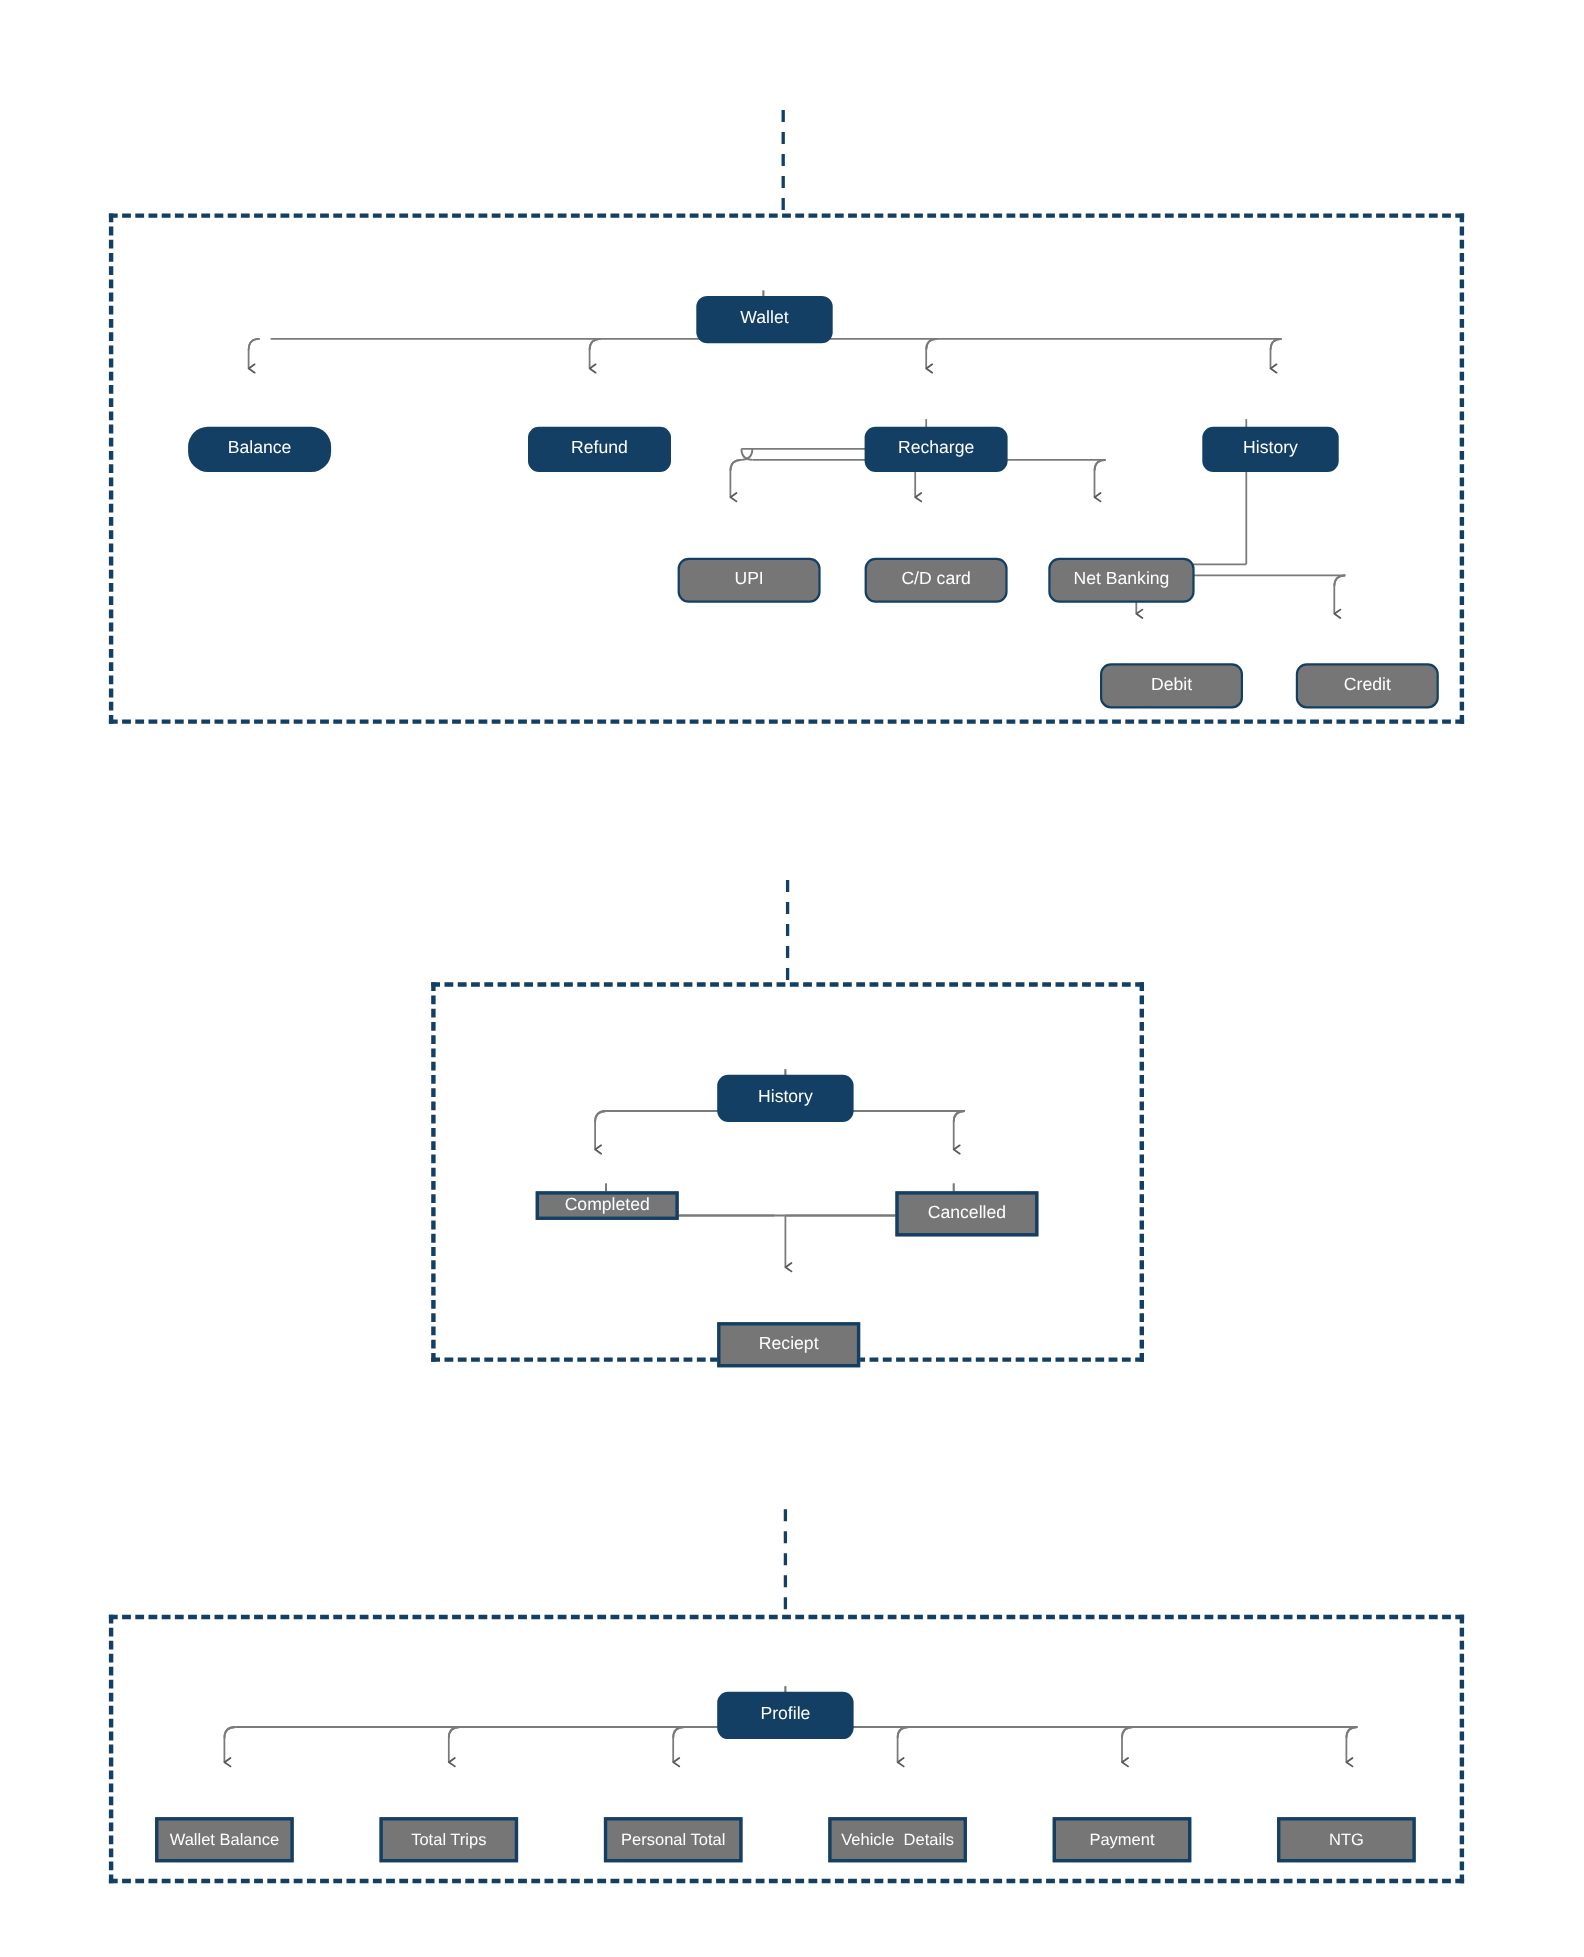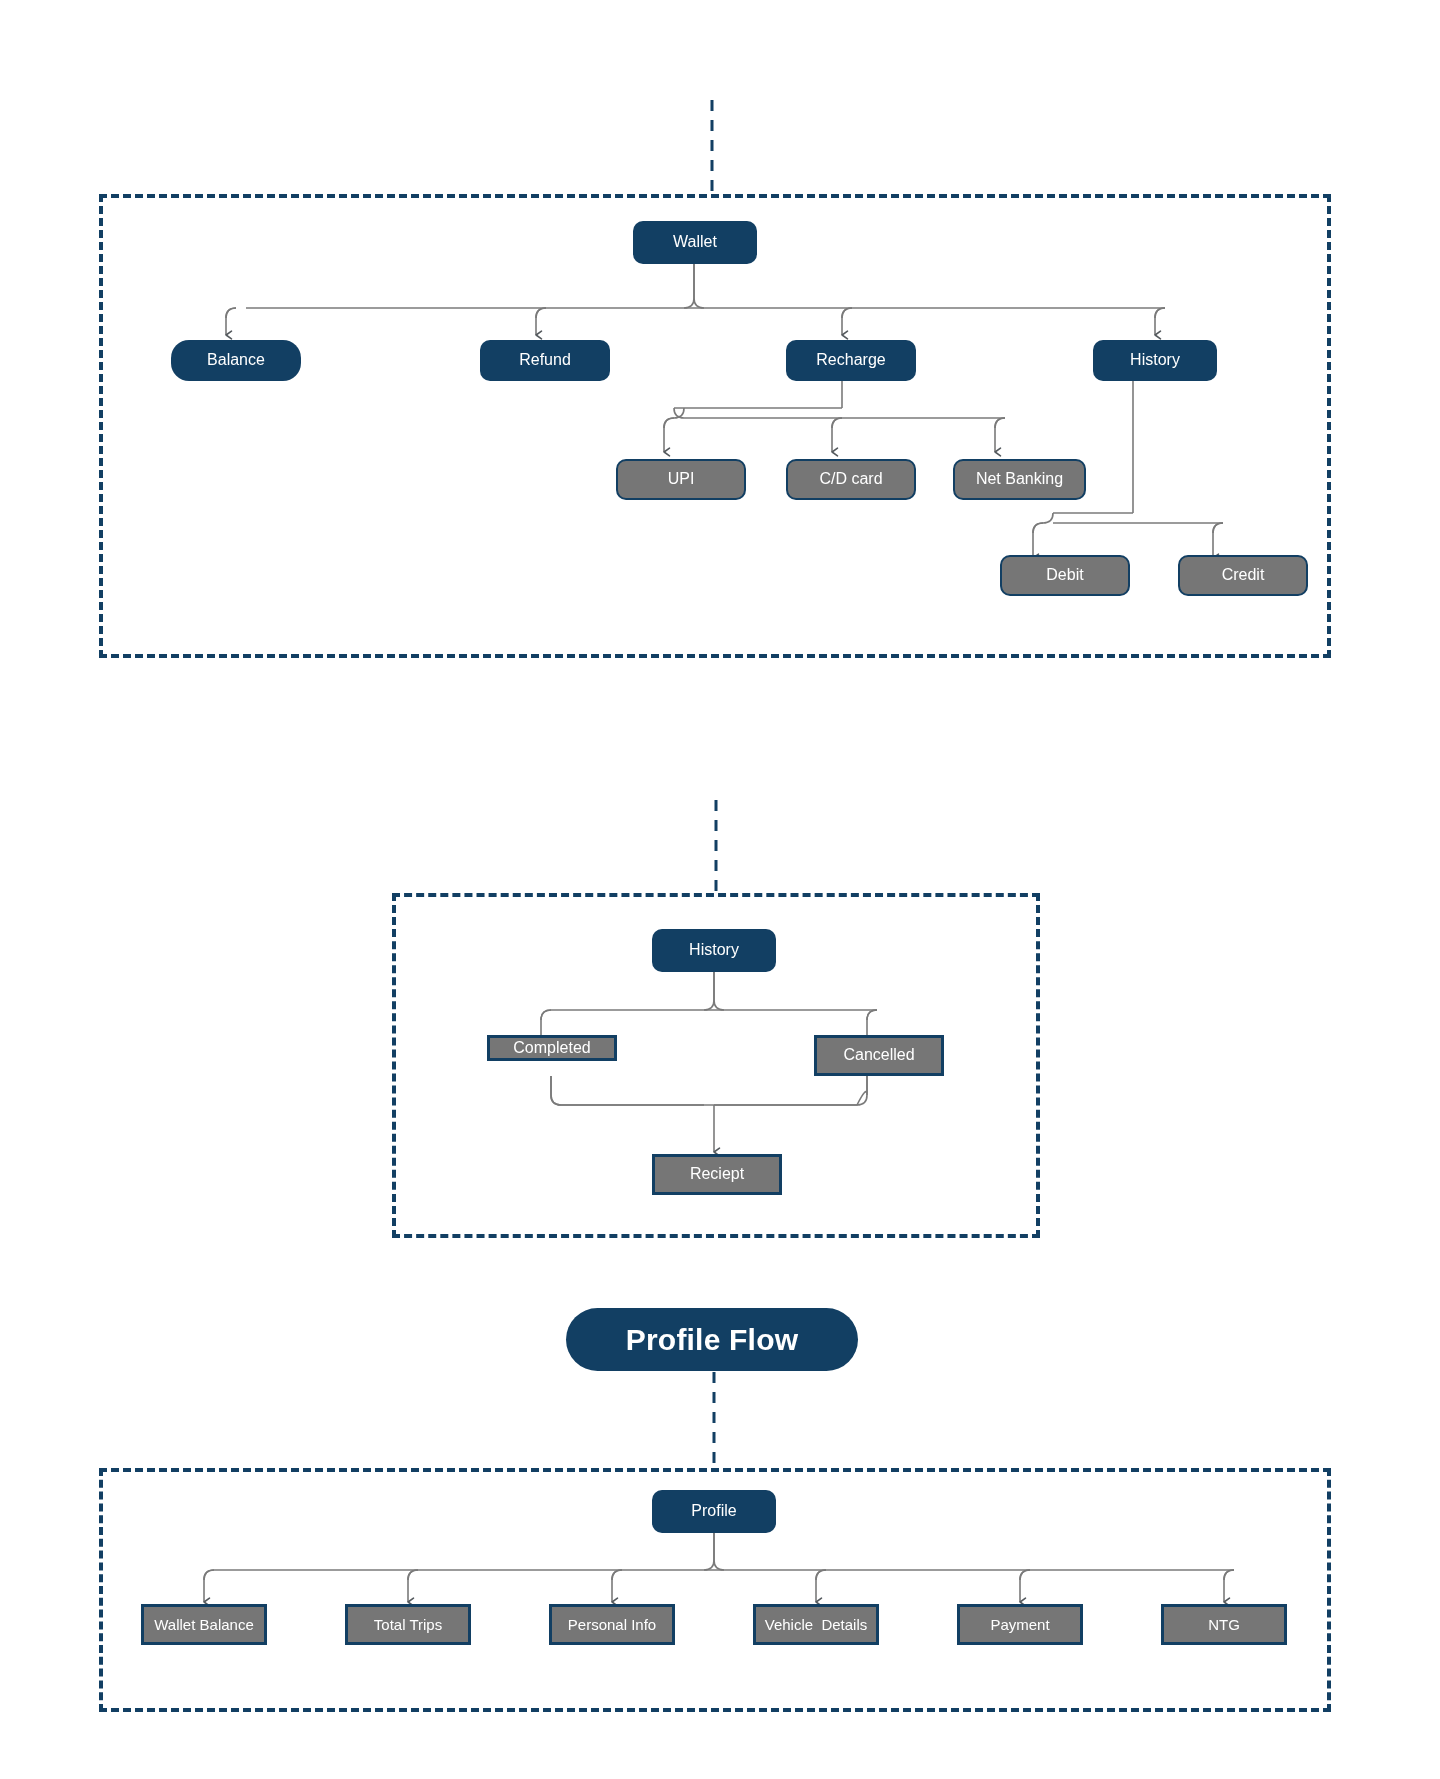--- a/index.html
+++ b/index.html
@@ -59,20 +59,21 @@
   .node {
     position: absolute;
     display: flex;
     align-items: center;
     justify-content: center;
     text-align: center;
     box-sizing: border-box;
     z-index: 2;
     white-space: pre;
     line-height: 1.15;
+    margin-top: 48px;
   }
   .node.blue {
     background: #123f63;
     color: #ffffff;
     border-radius: 10px;
     font-size: 16px;
   }
   .node.gray-round {
     background: #767676;
     color: #ffffff;
@@ -235,40 +236,37 @@
   </div>
 
   <div class="node gray-square" style="left:814px; top:1035px; width:130px; height:41px;">
     <span>Cancelled</span>
   </div>
 
   <div class="node gray-square" style="left:652px; top:1154px; width:130px; height:41px;">
     <span>Reciept</span>
   </div>
 
-  <div class="section-title" style="left:566px; top:1308px; width:292px; height:63px; font-size:30px;">
-    <span>Profile Flow</span>
-  </div>
 
   <div class="group-frame" style="left:99px; top:1468px; width:1232px; height:244px;"></div>
 
   <div class="node blue" style="left:652px; top:1490px; width:124px; height:43px;">
     <span>Profile</span>
   </div>
 
   <div class="node gray-square" style="left:141px; top:1604px; width:126px; height:41px; font-size:15px;">
     <span>Wallet Balance</span>
   </div>
 
   <div class="node gray-square" style="left:345px; top:1604px; width:126px; height:41px; font-size:15px;">
     <span>Total Trips</span>
   </div>
 
   <div class="node gray-square" style="left:549px; top:1604px; width:126px; height:41px; font-size:15px;">
-    <span>Personal Info</span>
+    <span>Personal Total</span>
   </div>
 
   <div class="node gray-square" style="left:753px; top:1604px; width:126px; height:41px; font-size:15px;">
     <span>Vehicle  Details</span>
   </div>
 
   <div class="node gray-square" style="left:957px; top:1604px; width:126px; height:41px; font-size:15px;">
     <span>Payment</span>
   </div>
 

